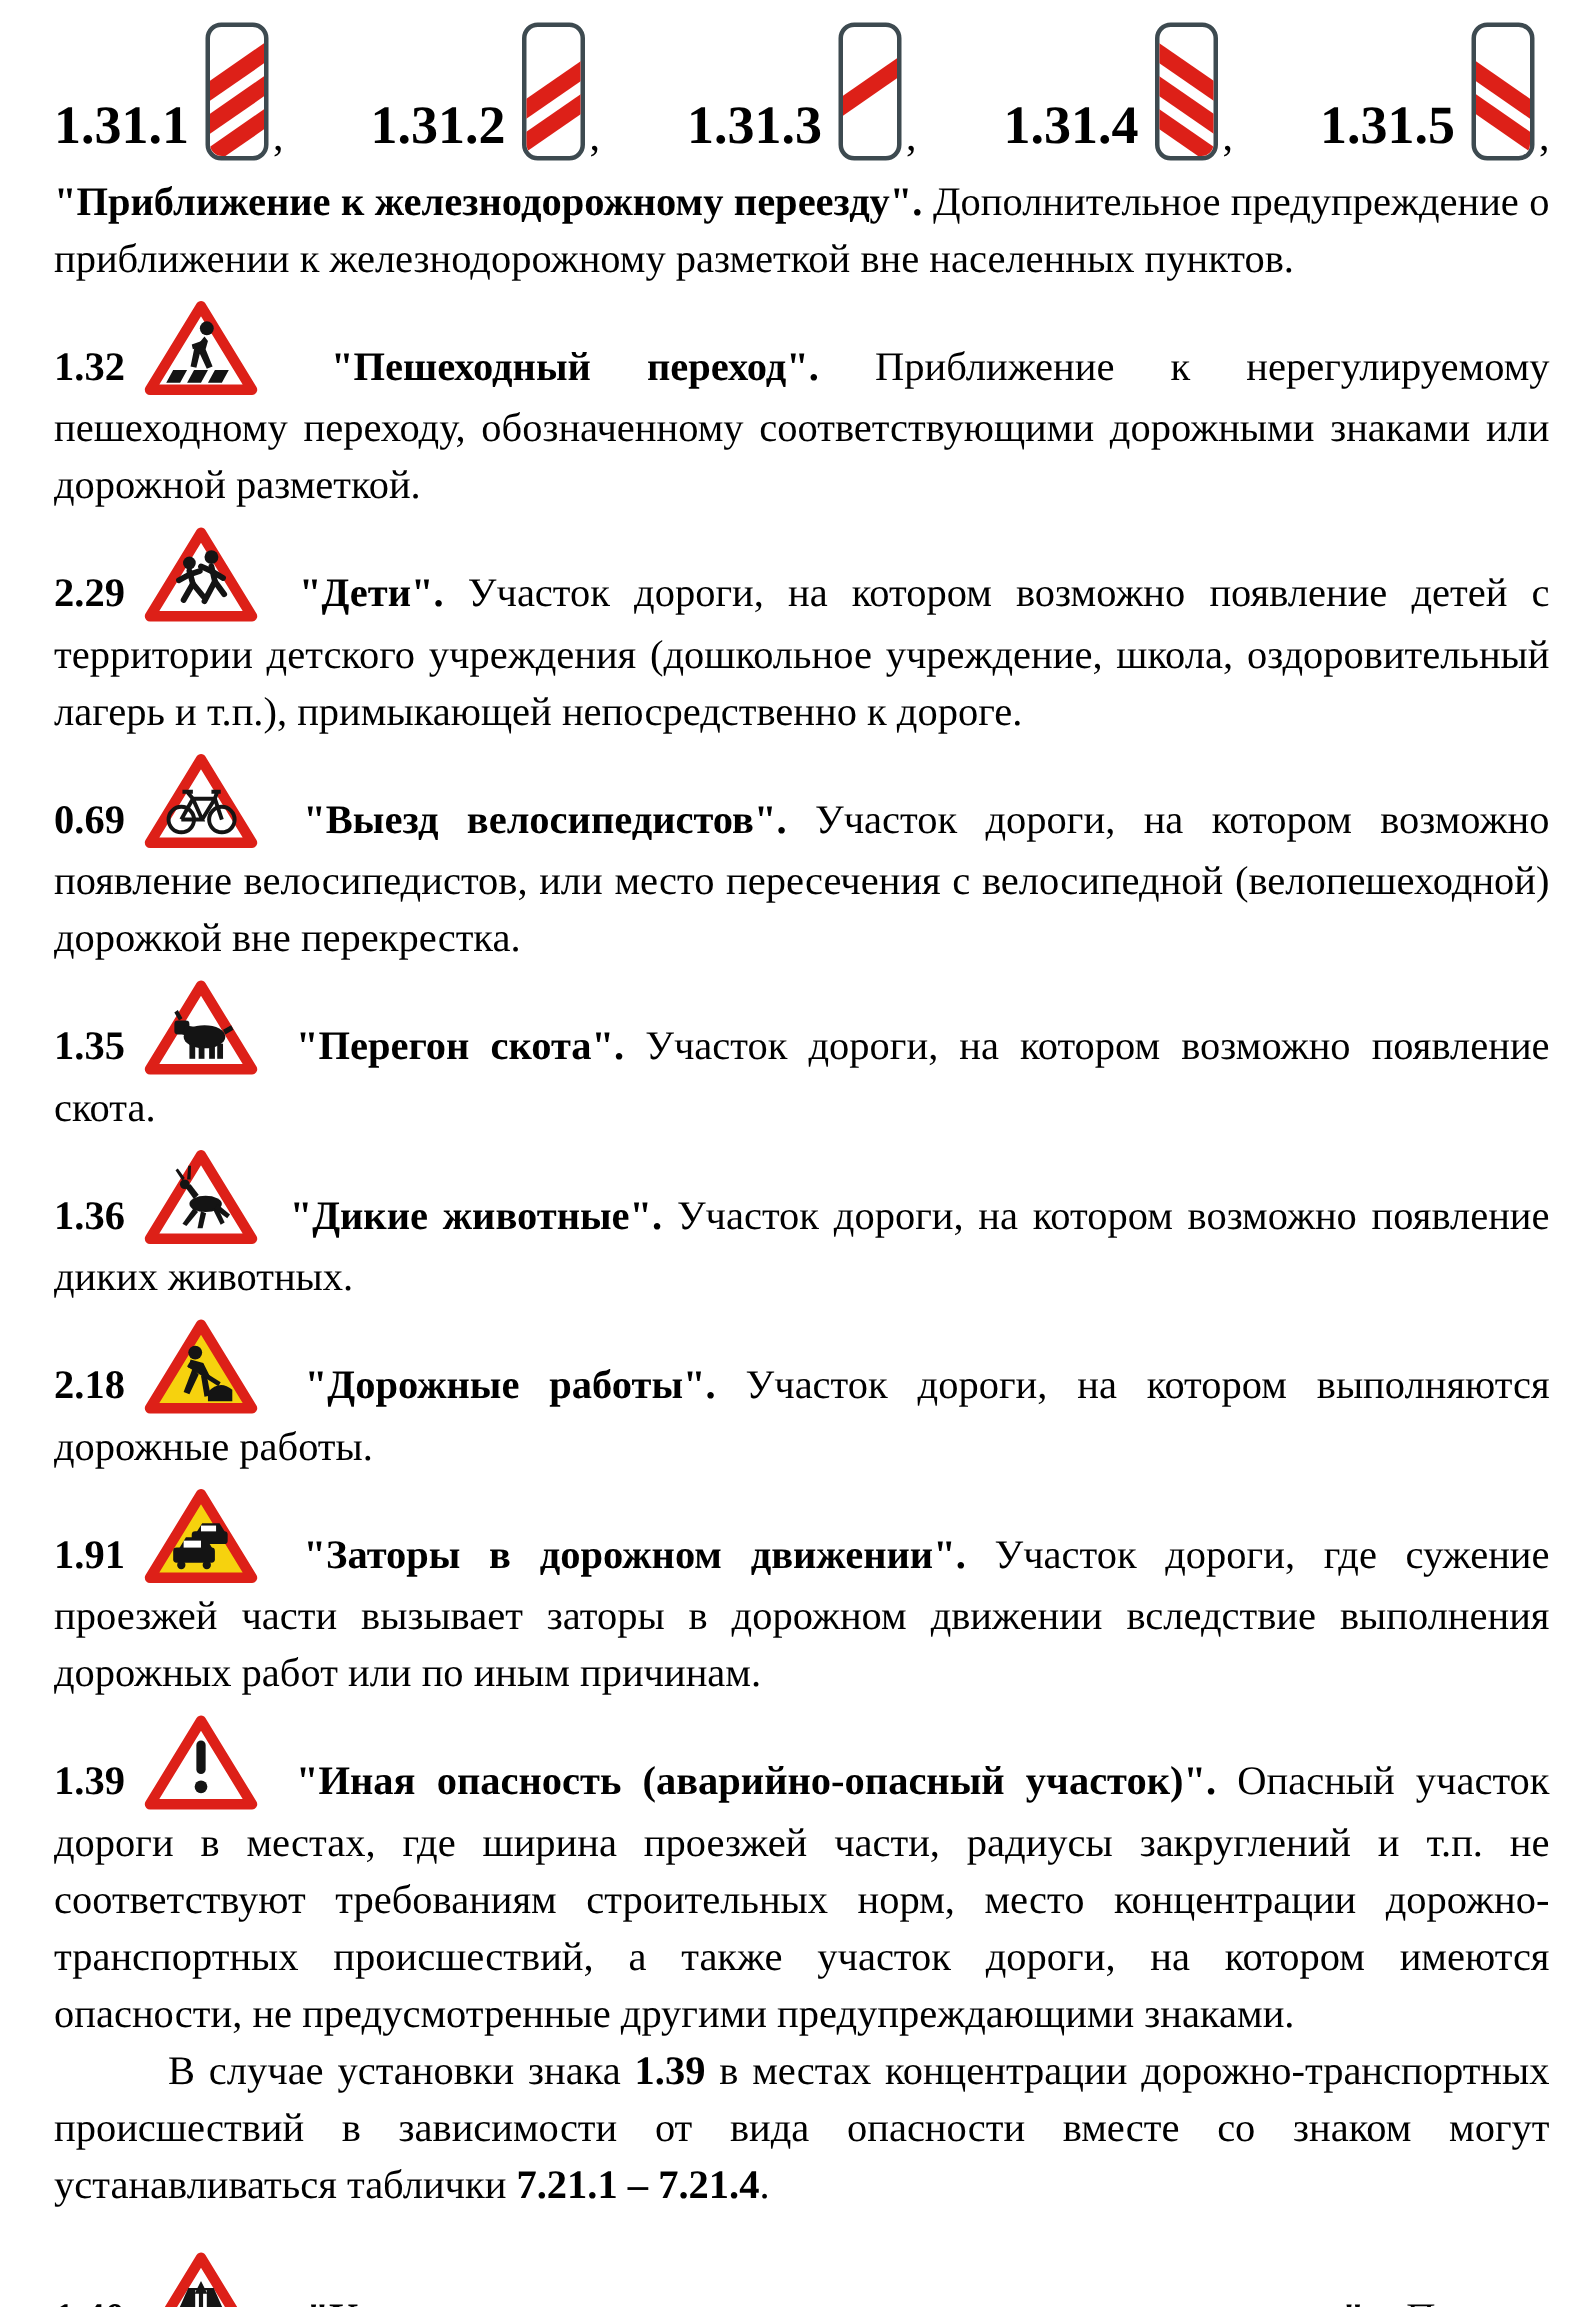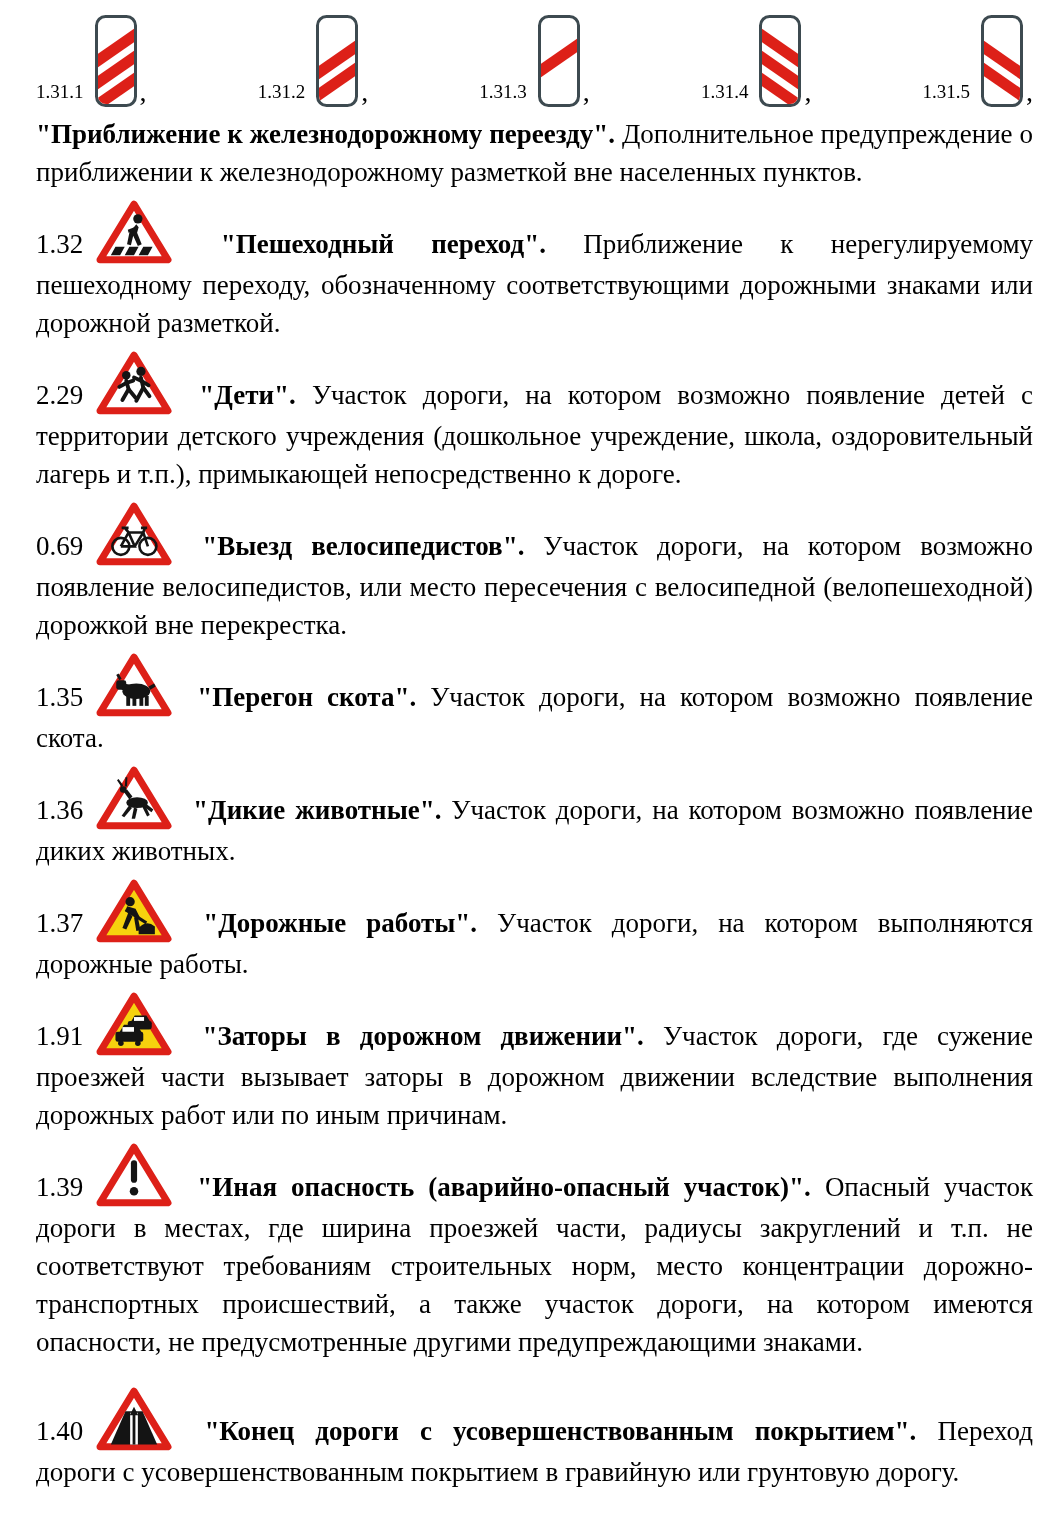--- a/index.html
+++ b/index.html
@@ -1,25 +1,25 @@
 <!DOCTYPE html>
 <html><head>
 <meta charset="utf-8">
 <style>
   html,body{margin:0;padding:0;background:#fff;}
   body{width:1059px;font-family:"Liberation Serif", serif;color:#000;}
   .page{padding:10px 26px 46px 36px;min-height:1482px;box-sizing:border-box;}
   p{margin:0;text-align:justify;line-height:38px;font-size:27px;}
   .bold{font-weight:bold;}
-  .num{font-weight:normal;white-space:nowrap;}
+  .num{font-weight:bold;white-space:nowrap;}
   .title{font-weight:bold;}
   
   .rail-row{display:flex;justify-content:space-between;align-items:flex-end;padding-top:4px;}
   .rail-item{display:flex;align-items:flex-end;}
-  .rail-num{font-weight:normal;font-size:19px;line-height:1;padding-bottom:7px;margin-right:10px;}
+  .rail-num{font-weight:bold;font-size:36px;line-height:1;padding-bottom:7px;margin-right:10px;}
   .rail-comma{font-size:28px;line-height:1;padding-bottom:2px;margin-left:2px;}
   svg.rail{width:44px;height:94px;display:block;}
   .lead-para{margin-top:7px;}
   
   .section{margin-top:7px;}
   .section-last{margin-top:24px;}
   .sign-inline{display:inline-block;vertical-align:-13px;margin:0 10px 0 12px;}
   svg.tri{width:78px;height:68px;display:block;}
   .indent-para{text-indent:76px;}
 </style>
@@ -187,21 +187,21 @@
         <path d="M50,56 l-3,15 4.4,0 3,-13 Z"></path>
         <path d="M60,54 l7,14 3.4,-2 -6,-13 Z"></path>
         <path d="M64,50 l11,9 -2.4,3.4 -11,-8 Z"></path>
       </g>
     </svg></span>
     <span class="title">"Дикие животные".</span>
     <span>Участок дороги, на котором возможно появление диких животных.</span>
   </p>
 
   <p class="section">
-    <span class="num">1.37</span><span class="sign-inline"><svg class="tri" viewBox="0 0 100 88">
+    <span class="num">2.18</span><span class="sign-inline"><svg class="tri" viewBox="0 0 100 88">
       <path d="M50,8 L94,80 L6,80 Z" fill="#f6d20e" stroke="#dd2018" stroke-width="9" stroke-linejoin="round"></path>
       <g fill="#141414">
         <circle cx="45" cy="32" r="6"></circle>
         <path d="M41,38 l11,3 6,12 -5,3 -5,-9 -9,-2 Z"></path>
         <path d="M43,45 l-8,21 5,2 8,-17 Z"></path>
         <path d="M50,52 l3,18 5.4,-1 -3,-15 Z"></path>
         <path d="M38,44 l27,17 2,-3.4 -27,-17 Z"></path>
         <path d="M56,66 q10,-11 21,-2 l0,10 -21,0 Z"></path>
       </g>
     </svg></span>
@@ -231,20 +231,23 @@
 
   <p class="section">
     <span class="num">1.39</span><span class="sign-inline"><svg class="tri" viewBox="0 0 100 88">
       <path d="M50,8 L94,80 L6,80 Z" fill="#fff" stroke="#dd2018" stroke-width="9" stroke-linejoin="round"></path>
       <rect x="46" y="25" width="8" height="29" rx="4" fill="#141414"></rect>
       <circle cx="50" cy="65" r="5.5" fill="#141414"></circle>
     </svg></span>
     <span class="title">"Иная опасность (аварийно-опасный участок)".</span>
     <span>Опасный участок дороги в местах, где ширина проезжей части, радиусы закруглений и т.п. не соответствуют требованиям строительных норм, место концентрации дорожно-транспортных происшествий, а также участок дороги, на котором имеются опасности, не предусмотренные другими предупреждающими знаками.</span>
   </p>
+  <p class="indent-para">
+    <span>В случае установки знака </span><span class="bold">1.39</span><span> в местах концентрации дорожно-транспортных происшествий в зависимости от вида опасности вместе со знаком могут устанавливаться таблички </span><span class="bold">7.21.1 – 7.21.4</span><span>.</span>
+  </p>
 
   <p class="section section-last">
     <span class="num">1.40</span><span class="sign-inline"><svg class="tri" viewBox="0 0 100 88">
       <path d="M50,8 L94,80 L6,80 Z" fill="#fff" stroke="#dd2018" stroke-width="9" stroke-linejoin="round"></path>
       <path fill="#141414" d="M20,77 L39,34 H61 L80,77 Z"></path>
       <rect x="45" y="36" width="10" height="41" fill="#fff"></rect>
       <path fill="#141414" d="M50,28 l-5.5,11 h3.7 v38 h3.6 V39 h3.7 Z"></path>
     </svg></span>
     <span class="title">"Конец дороги с усовершенствованным покрытием".</span>
     <span>Переход дороги с усовершенствованным покрытием в гравийную или грунтовую дорогу.</span>

